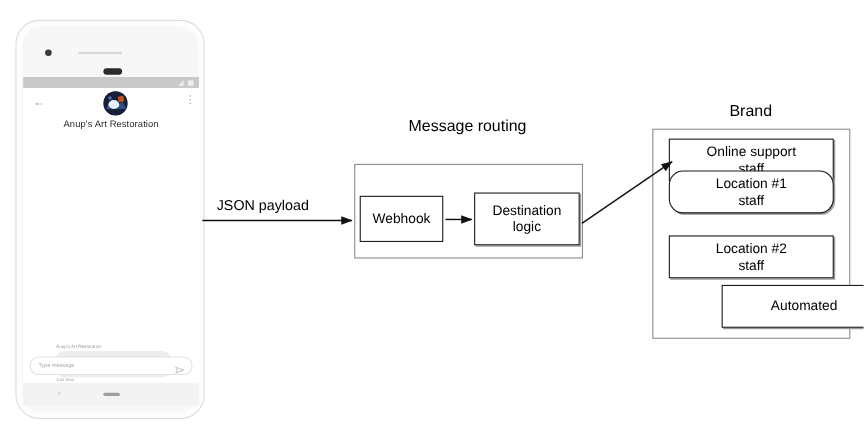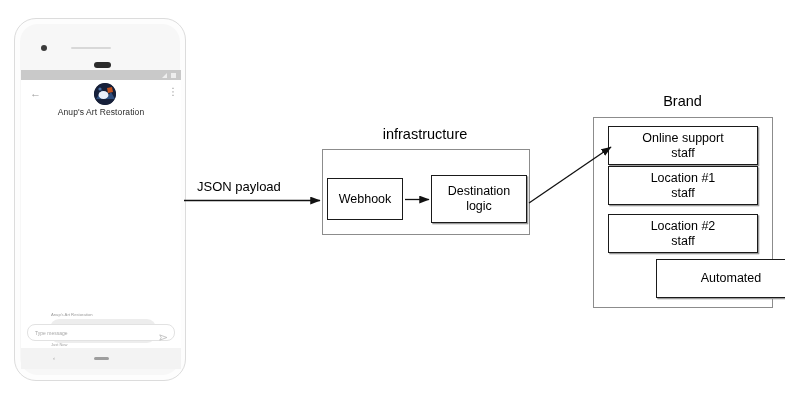--- a/index.html
+++ b/index.html
@@ -315,21 +315,21 @@
     top: 117px;
     width: 180px;
     height: 191px;
   }
   .brand-item {
     left: 608px;
     width: 150px;
     height: 39px;
   }
   #brand-item-0 { top: 126px; }
-  #brand-item-1 { top: 166px; }
+  #brand-item-1 { top: 155px; border-radius: 13px; }
   #brand-item-2 { top: 214px; align-items: center; }
   #brand-item-3 { top: 259px; margin-left: 48px; }
 
   #json-label {
     left: 197px;
     top: 178px;
     width: 110px;
     text-align: left;
     font-size: 13px;
   }
@@ -402,22 +402,21 @@
 
   <div id="nav-bar">
     <div id="nav-back">‹</div>
     <div id="nav-home"></div>
   </div>
 </div>
 
 <div class="label" id="json-label">JSON payload</div>
 
 <div class="label" id="msg-routing-label">
-  <br>
-  <span>infrastructure</span>
+  <span>Message routing</span><br>
 </div>
 
 <div class="box outer-box" id="infra-box"></div>
 
 <div class="box inner-box" id="webhook-box">Webhook</div>
 
 <div class="box inner-box shadow-box" id="destination-box">
   <div>
     <span>Destination</span><br>
     <span>logic</span>

